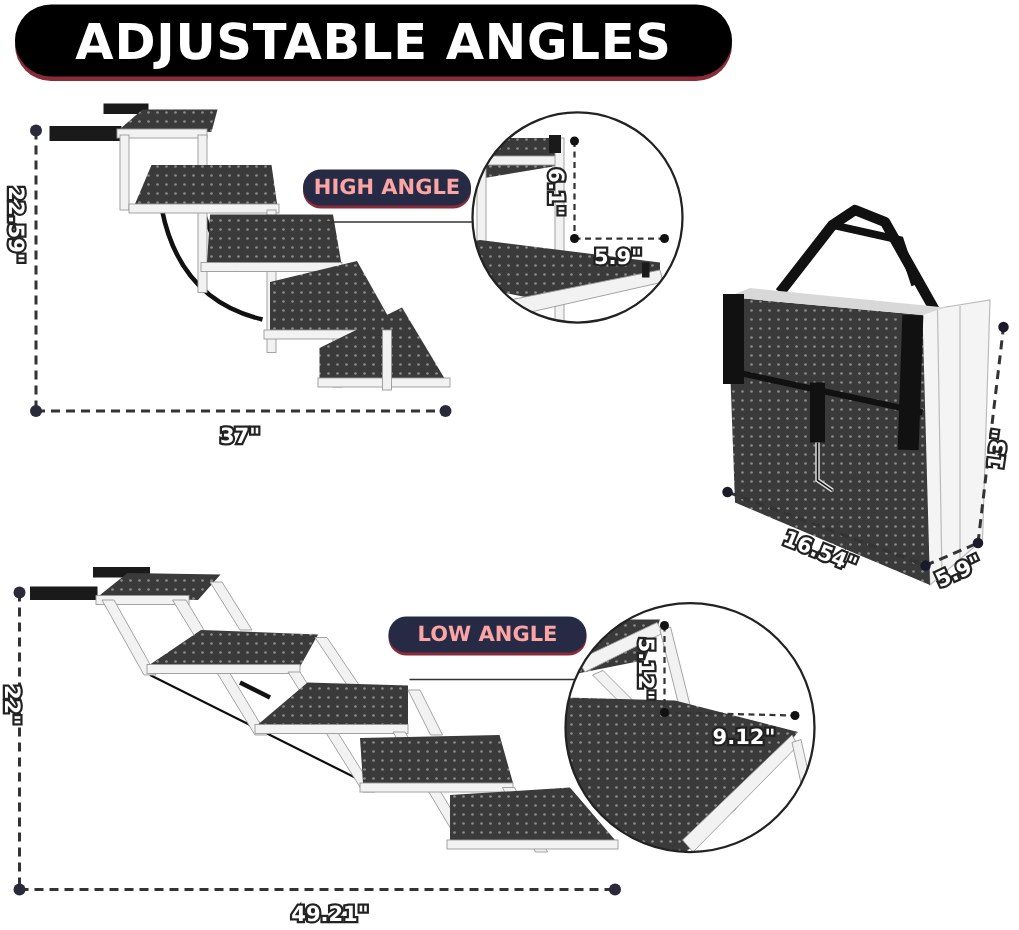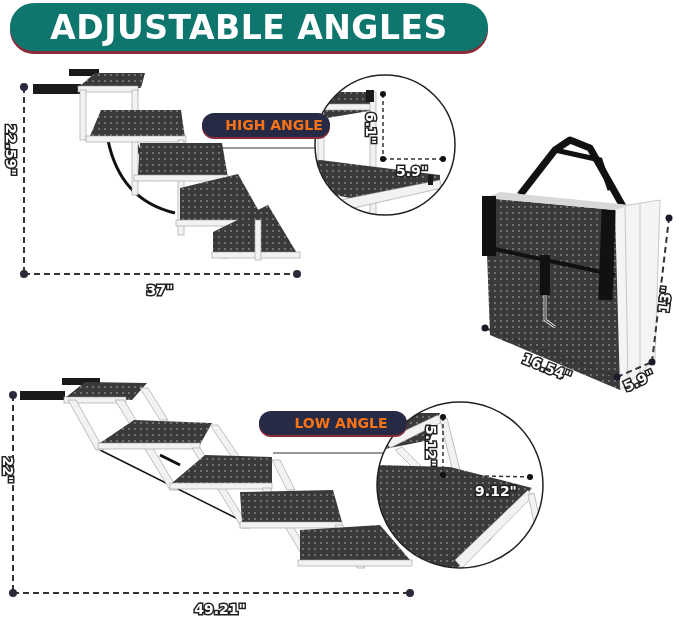--- a/index.html
+++ b/index.html
@@ -1,34 +1,33 @@
 <!DOCTYPE html>
 <html><head>
   <meta charset="utf-8">
   <style>
     html, body { margin: 0; padding: 0; background: #ffffff; }
     body { width: 679px; height: 620px; position: relative; overflow: hidden;
            font-family: "DejaVu Sans", sans-serif; }
     .title-pill {
       position: absolute; left: 10px; top: 3px; width: 478px; height: 48px;
-      background: #0f766e; border-radius: 24px;
+      background: #000000; border-radius: 24px;
       box-shadow: 0 3px 0 #8a2b3a;
       display: flex; align-items: center; justify-content: center;
     }
     .title-text {
       color: #ffffff; font-weight: bold; font-size: 33px; letter-spacing: 0.5px;
       font-family: "DejaVu Sans", sans-serif;
     }
     .badge {
       position: absolute; height: 24px; background: #272a45; border-radius: 12px;
       box-shadow: 0 2px 0 #8a2b3a;
       display: flex; align-items: center; justify-content: center;
-      color: #f97316; font-weight: bold; font-size: 14px;
+      color: #fca5a5; font-weight: bold; font-size: 14px;
       font-family: "DejaVu Sans", sans-serif;
-      padding-left: 16px;
     }
     .badge-high { left: 202px; top: 113px; width: 112px; }
     .badge-low  { left: 259px; top: 411px; width: 132px; }
     svg.scene { position: absolute; left: 0; top: 0; }
     .dim-label {
       font-family: "DejaVu Sans", sans-serif; font-weight: bold; font-size: 14px;
       fill: #ffffff; stroke: #222222; stroke-width: 3px; paint-order: stroke;
     }
   </style>
 </head>

